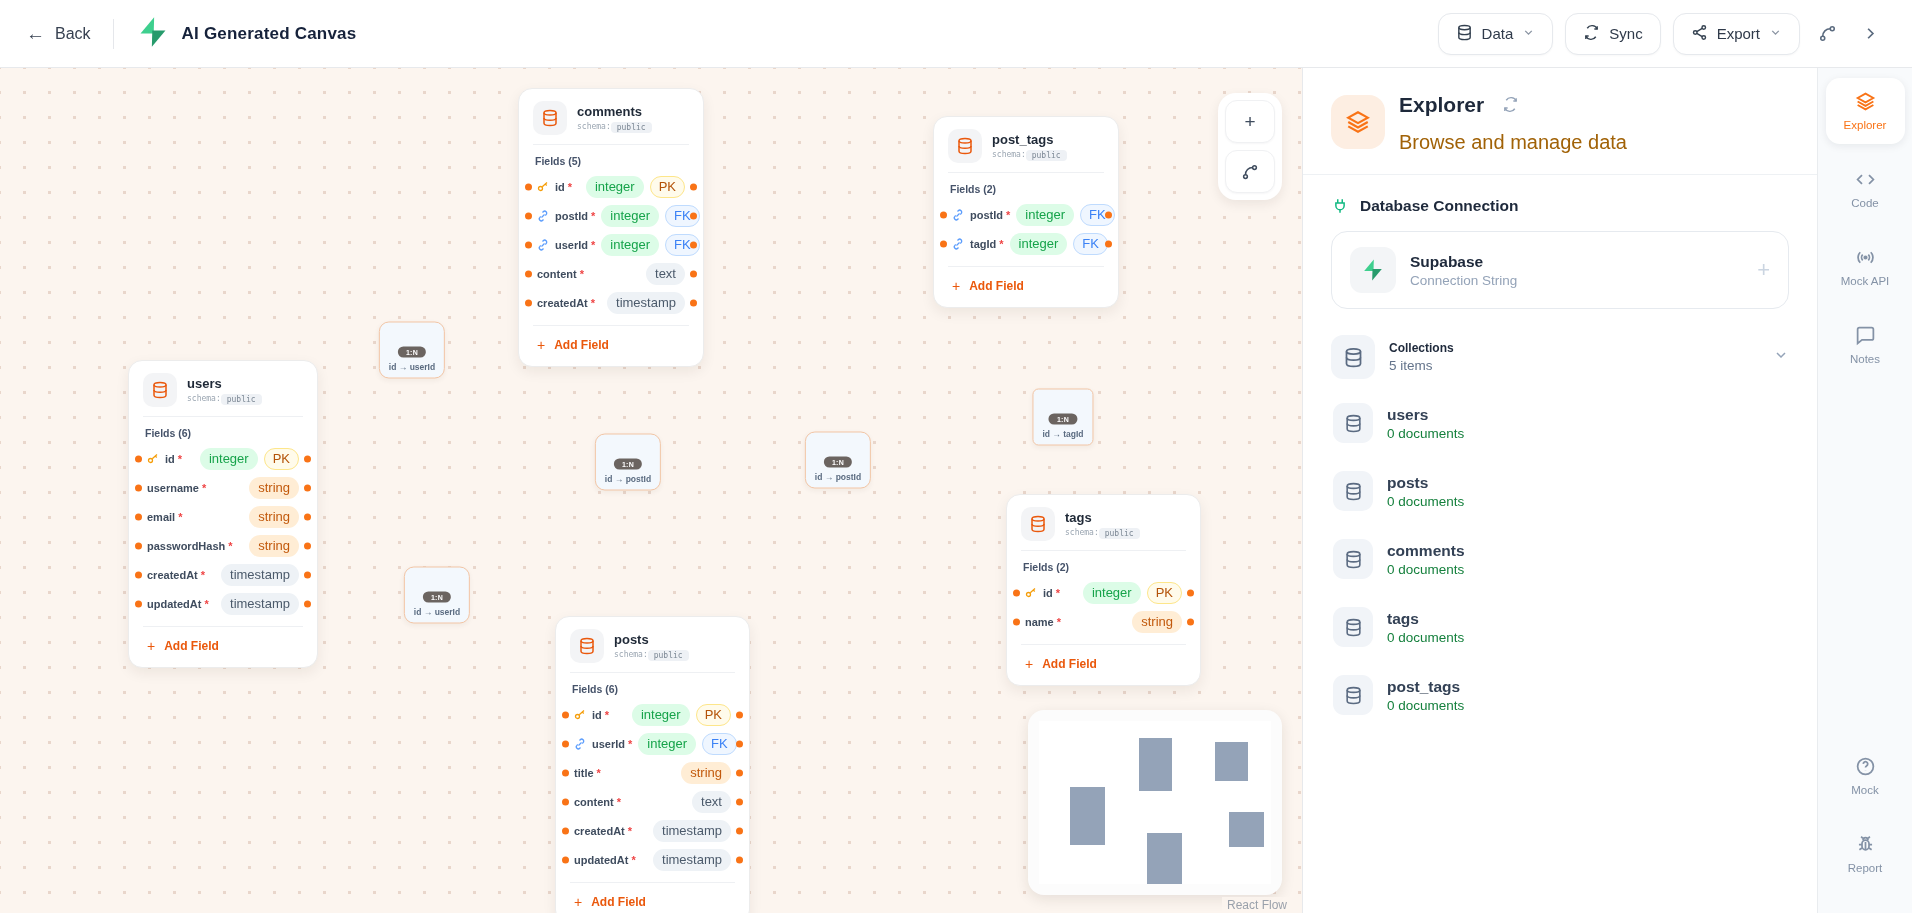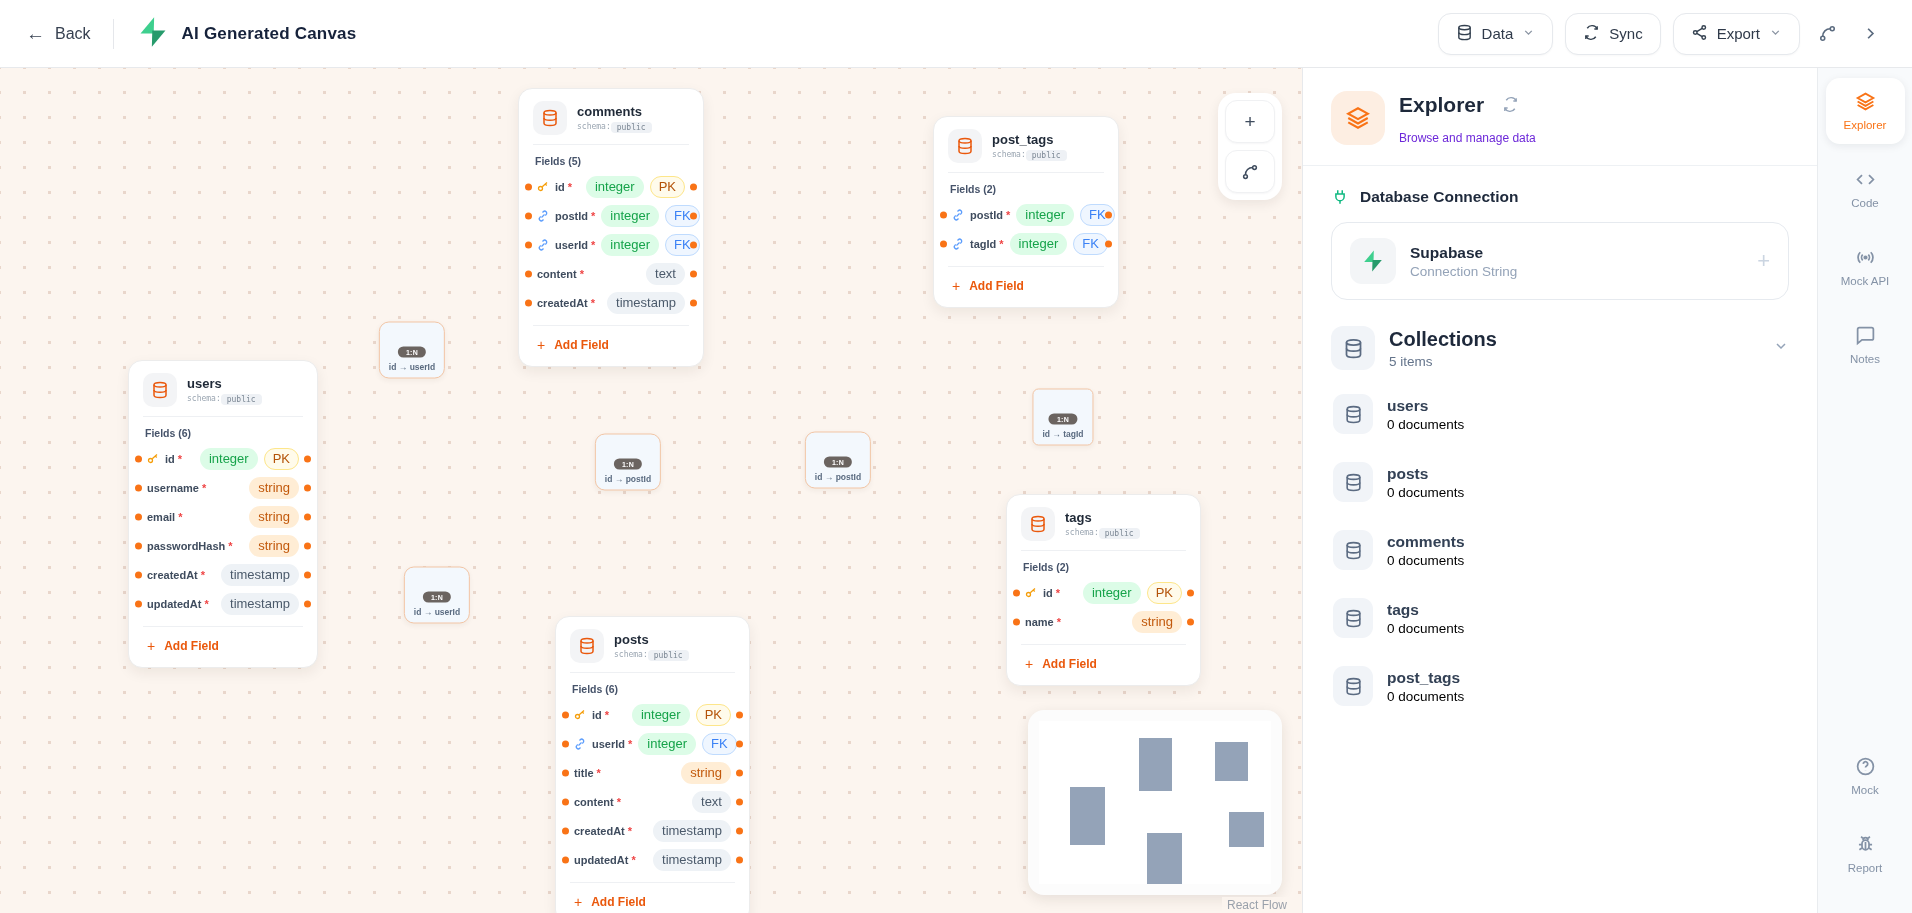--- a/index.html
+++ b/index.html
@@ -98,21 +98,21 @@
   
   .panel { width:515px; flex:0 0 515px; background:#fff; border-left:1px solid #e7e9ec;
     padding:22px 28px; overflow:hidden; }
   .p-head { display:flex; align-items:center; gap:14px; }
   .p-icon { width:54px; height:54px; border-radius:16px; background:#fdeee2;
     display:flex; align-items:center; justify-content:center; }
   .p-icon svg { width:26px; height:26px; stroke:#f97316; }
   .p-title-row { display:flex; align-items:center; gap:12px; }
   .p-title { font-size:21px; font-weight:700; color:#1e293b; }
   .p-refresh svg { width:17px; height:17px; stroke:#94a3b8; }
-  .p-sub { font-size:12px; color:#6d28d9; margin-top:12px; }
+  .p-sub { font-size:20px; color:#a16207; margin-top:12px; }
   .search { margin-top:18px; display:flex; align-items:center; gap:11px; height:49px;
     border:1px solid #e3e8ee; border-radius:14px; padding:0 16px; background:#fff; }
   .search svg { width:18px; height:18px; stroke:#94a3b8; flex:0 0 auto; }
   .search input { border:none; outline:none; font-size:15px; color:#334155; width:100%;
     font-family:"Liberation Sans", sans-serif; background:transparent; }
   .search input::placeholder { color:#97a3b2; }
   .p-divider { height:1px; background:#eef1f4; margin:20px -28px 0; }
   .section-title { display:flex; align-items:center; gap:11px; margin-top:22px;
     font-size:15.5px; font-weight:700; color:#1e293b; }
   .section-title svg { width:18px; height:18px; stroke:#10b981; }
@@ -121,30 +121,30 @@
   .conn-icon { width:46px; height:46px; border-radius:12px; background:#f3f5f7;
     display:flex; align-items:center; justify-content:center; }
   .conn-icon svg { width:24px; height:24px; }
   .conn-name { font-size:15.5px; font-weight:600; color:#1e293b; }
   .conn-sub { font-size:13.5px; color:#94a3b8; margin-top:2px; }
   .conn-plus { margin-left:auto; font-size:22px; color:#cbd5e1; font-weight:300; cursor:pointer; }
   .coll-head { display:flex; align-items:center; gap:14px; margin-top:26px; cursor:pointer; }
   .coll-icon { width:44px; height:44px; border-radius:12px; background:#f1f4f8;
     display:flex; align-items:center; justify-content:center; }
   .coll-icon svg { width:21px; height:21px; stroke:#5b6b82; }
-  .coll-title { font-size:20px; font-weight:700; color:#1e293b; }
+  .coll-title { font-size:12px; font-weight:700; color:#1e293b; }
   .coll-count { font-size:13.5px; color:#64748b; margin-top:3px; }
   .coll-chev { margin-left:auto; } .coll-chev svg { width:16px; height:16px; stroke:#94a3b8; }
   .coll-list { margin-top:10px; }
   .coll-item { display:flex; align-items:center; gap:14px; padding:14px 2px; border-radius:12px; cursor:pointer; }
   .citem-icon { width:40px; height:40px; border-radius:11px; background:#f1f4f8;
     display:flex; align-items:center; justify-content:center; }
   .citem-icon svg { width:19px; height:19px; stroke:#5b6b82; }
   .citem-name { font-size:15.5px; font-weight:600; color:#33415580; color:#334155; }
-  .citem-docs { font-size:13.5px; color:#000000; margin-top:2px; }
+  .citem-docs { font-size:13.5px; color:#15803d; margin-top:2px; }
 
   
   .rail { width:95px; flex:0 0 95px; background:#f8fafc; border-left:1px solid #e9ecef;
     display:flex; flex-direction:column; align-items:center; padding:10px 8px 14px; }
   .rail-item { width:79px; display:flex; flex-direction:column; align-items:center; gap:7px;
     padding:13px 4px; border-radius:14px; cursor:pointer; color:#8492a6; margin-bottom:12px; }
   .rail-item svg { width:21px; height:21px; stroke:#8492a6; }
   .rail-item .rlabel { font-size:11.5px; font-weight:500; }
   .rail-item.active { background:#fff; box-shadow:0 2px 8px rgba(16,24,40,.08); color:#f97316; }
   .rail-item.active svg { stroke:#f97316; }

